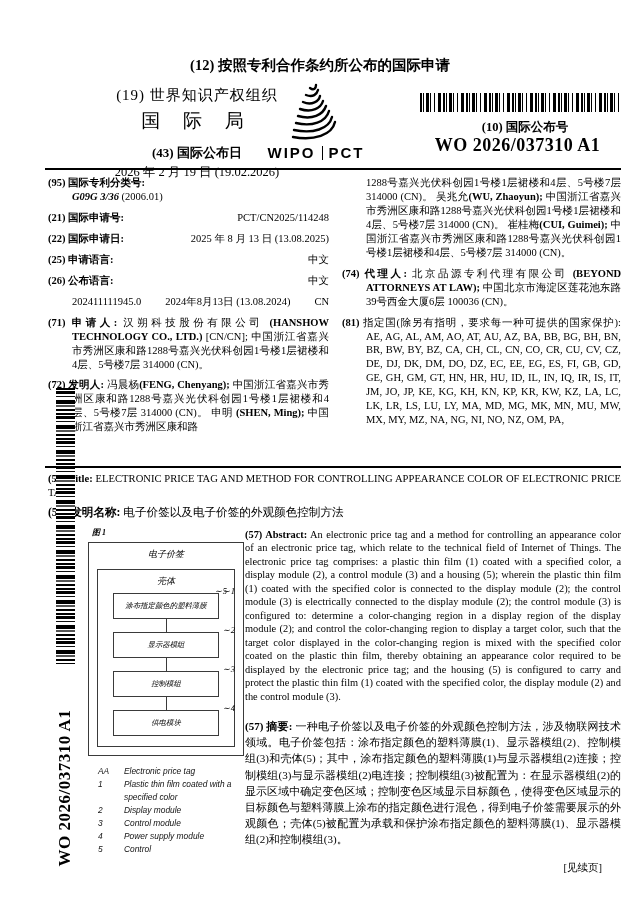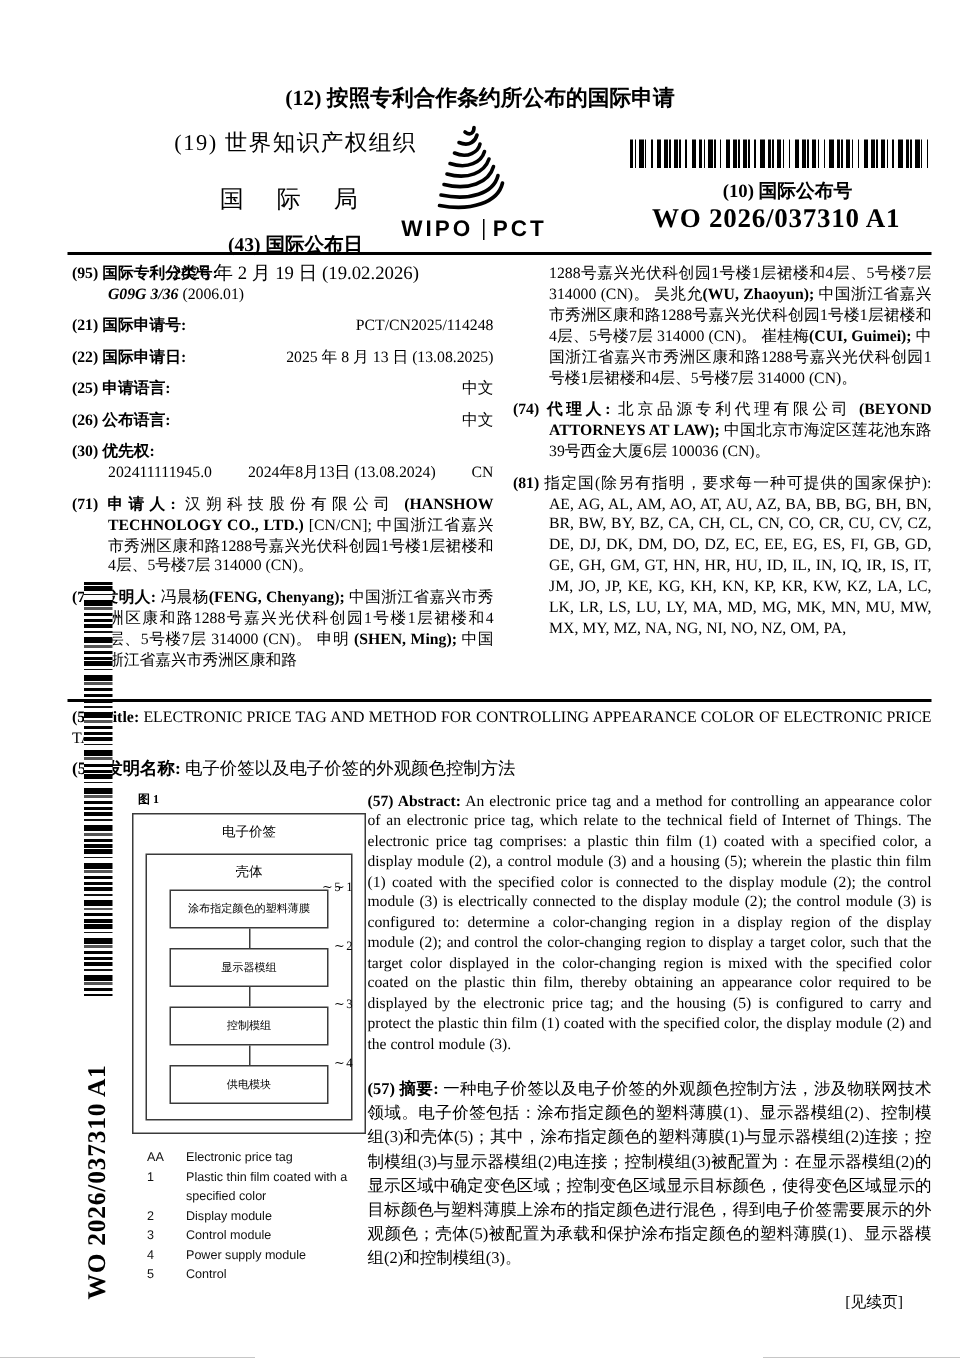--- a/index.html
+++ b/index.html
@@ -11,21 +11,21 @@
     overflow:hidden;
   }
   .b { font-weight:bold; }
   .bi { font-weight:bold; font-style:italic; }
 
   
   .doc-type { position:absolute; top:56px; left:0; width:100%; text-align:center;
               font-size:14.5px; font-weight:bold; }
   .hdr-left { position:absolute; left:92px; top:86px; width:210px; text-align:center; }
   .hdr-org { font-size:15px; letter-spacing:1px; }
-  .hdr-bureau { font-size:16px; letter-spacing:9px; margin-top:18px; }
+  .hdr-bureau { font-size:19px; letter-spacing:9px; margin-top:3px; }
   .hdr-date-label { font-size:13px; font-weight:bold; margin-top:10px; }
   .hdr-date { font-size:12.5px; font-weight:normal; margin-top:2px; }
 
   .logo-wrap { position:absolute; left:258px; top:80px; width:116px; text-align:center; }
   .logo-svg { display:block; margin:0 auto; }
   .logo-word { margin-top:2px; font-family:"Liberation Sans",sans-serif; font-size:15px;
                font-weight:bold; letter-spacing:2px; display:flex; justify-content:center;
                align-items:center; gap:6px; }
   .logo-sep { display:inline-block; width:1px; height:14px; background:#000; }
 
@@ -55,21 +55,21 @@
   .prio-line { display:flex; justify-content:space-between; padding-left:24px; }
 
   
   .rule-mid { position:absolute; left:45px; top:466px; width:576px; height:1.6px; background:#000; }
   .title-sec { position:absolute; left:48px; top:472px; width:573px; }
   .title-en { font-size:10.6px; line-height:1.35; text-align:justify; }
   .title-zh { font-size:11.6px; margin-top:4px; }
 
   
   .fig { position:absolute; left:88px; top:527px; width:156px;
-         font-family:"Liberation Sans","DejaVu Sans",sans-serif; }
+         font-family:"Liberation Sans","DejaVu Sans",sans-serif;font-style:italic; }
   .fig-caption { font-size:8px; font-weight:bold; margin:0 0 4px 4px;
                  font-family:"Liberation Serif",serif; }
   .fig-outer { border:1.2px solid #3a3a3a; padding:3px 5px 8px; position:relative; background:#fff; }
   .fig-outer-label { text-align:center; font-size:9px; margin:2px 0 3px; }
   .fig-housing { border:1px solid #3a3a3a; margin:8px 3px 0; padding:2px 0 10px; position:relative; }
   .fig-housing-label { text-align:center; font-size:9px; margin:3px 0 5px; }
   .fig-box { border:1px solid #3a3a3a; width:106px; min-height:26px; margin:0 auto;
              display:flex; align-items:center; justify-content:center; text-align:center;
              font-size:7.4px; line-height:1.1; position:relative; padding:2px; }
   .fig-conn { width:1px; height:13px; background:#3a3a3a; margin:0 auto; }
@@ -162,21 +162,20 @@
         <span class="lbl">(25) 申请语言:</span>
         <span>中文</span>
       </div>
 
       <div class="row">
         <span class="lbl">(26) 公布语言:</span>
         <span>中文</span>
       </div>
 
       <div class="fld">
-        <div class="b">(30) 优先权:</div>
         <div class="prio-line">
           <span>202411111945.0</span>
           <span>2024年8月13日 (13.08.2024)</span>
           <span>CN</span>
         </div>
       </div>
 
       <p class="hang">
         <span class="b">(71)</span>
         <span class="b">申请人:</span>

